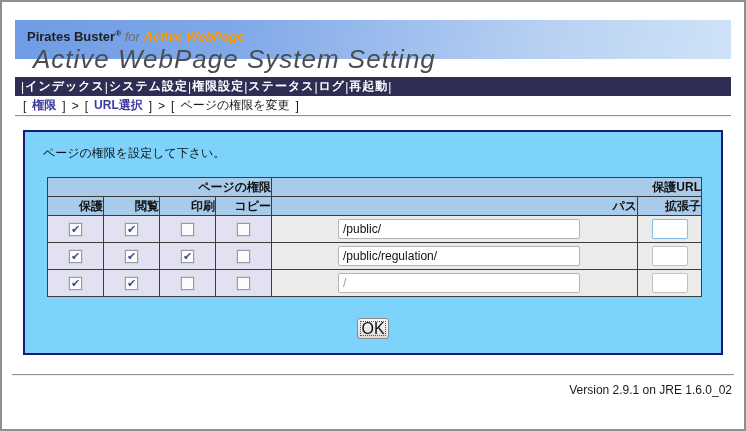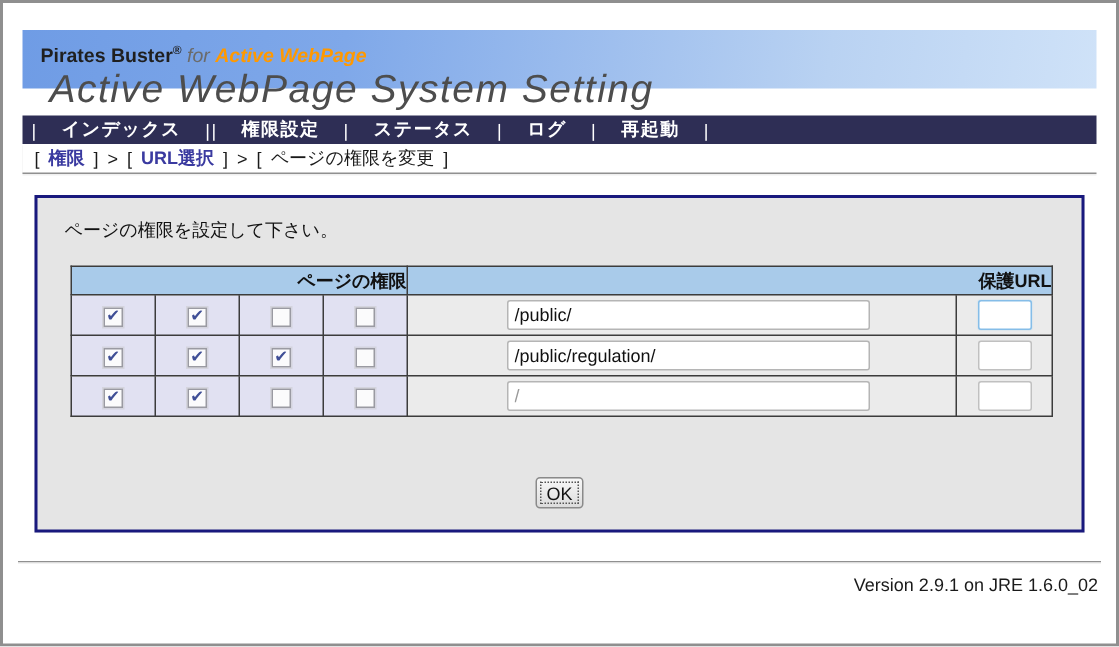--- a/index.html
+++ b/index.html
@@ -29,37 +29,37 @@
   }
 
   
   .nav {
     position:absolute; left:13px; top:75px; width:716px; height:19px;
     background:#2e2e55; color:#fff;
     display:flex; align-items:center;
     font-size:12px; font-weight:bold; letter-spacing:1px;
     padding-left:6px; white-space:nowrap;
   }
-  .nav a { color:#fff; text-decoration:none; cursor:pointer; margin:0 16px; }
+  .nav a { color:#fff; text-decoration:none; cursor:pointer; margin:0 0; }
   .nav .pipe { color:#fff; font-weight:normal; }
 
   
   .crumbs {
     position:absolute; left:13px; top:94px; width:716px; height:20px;
     display:flex; align-items:center; font-size:12px; color:#1a1a1a;
     padding-left:5px; border-bottom:1px solid #909090;
     box-shadow:0 1px 0 #f0f0f0;
   }
   .crumbs span, .crumbs a { margin:0 3px; white-space:nowrap; }
   .crumbs a { color:#3a3aa0; text-decoration:none; cursor:pointer;font-weight:bold; }
 
   
   .content {
     position:absolute; left:21px; top:128px; width:700px; height:225px;
-    background:#e5e5e5; border:2px solid #19197d;
+    background:#7dd3fc; border:2px solid #19197d;
   }
   .instruction { position:absolute; left:18px; top:13px; font-size:12px; color:#111; }
 
   table.perm {
     position:absolute; left:22px; top:45px;
     border-collapse:collapse; table-layout:fixed;
     font-size:12px; color:#111;
   }
   table.perm th, table.perm td { border:1px solid #3c3c3c; overflow:hidden; }
   table.perm th { background:#a9cbea; font-weight:bold; height:19px; text-align:right; }
@@ -87,21 +87,21 @@
   input.ext {
     width:36px; height:20px; font-size:12px; padding:1px 3px;
     border:1px solid #c0c0c0; border-radius:2px; background:#fff; color:#111;
     font-family:"Liberation Sans","DejaVu Sans",sans-serif;
   }
   input.ext.focused { border:1px solid #85bde8; box-shadow:0 0 1px #9fd0f0; }
 
   
   .okwrap { position:absolute; left:0; width:100%; top:186px; text-align:center; }
   button.ok {
-    min-width:32px; height:21px; font-size:12px; color:#111;
+    min-width:32px; height:21px; font-size:16px; color:#111;
     background:linear-gradient(#f8f8f8,#dcdcdc); border:1px solid #8a8a8a;
     border-radius:3px; outline:1px dotted #555; outline-offset:-4px; cursor:pointer;
     font-family:"Liberation Sans","DejaVu Sans",sans-serif;
   }
 
   
   .foot-rule {
     position:absolute; left:10px; right:10px; top:372px; height:2px;
     border-top:1px solid #909090; border-bottom:1px solid #f2f2f2;
   }
@@ -120,20 +120,21 @@
       <span class="brand-for">for</span>
       <span class="brand-product">Active WebPage</span>
     </div>
     <div class="banner-title">Active WebPage System Setting</div>
   </div>
 
   <div class="nav">
     <span class="pipe">|</span>
     <a>インデックス</a>
     <span class="pipe">|</span>
+    <a>システム設定</a>
     <span class="pipe">|</span>
     <a>権限設定</a>
     <span class="pipe">|</span>
     <a>ステータス</a>
     <span class="pipe">|</span>
     <a>ログ</a>
     <span class="pipe">|</span>
     <a>再起動</a>
     <span class="pipe">|</span>
   </div>
@@ -162,20 +163,28 @@
           <col style="width:56px">
           <col style="width:56px">
         <col style="width:366px">
           <col style="width:64px">
       </colgroup>
       <tbody>
           <tr>
         <th colspan="4">ページの権限</th>
         <th colspan="2">保護URL</th>
       </tr>
+      <tr>
+        <th>保護</th>
+        <th>閲覧</th>
+        <th>印刷</th>
+        <th>コピー</th>
+        <th>パス</th>
+        <th>拡張子</th>
+      </tr>
 
       <tr>
         <td class="cbcell"><span class="cb checked">
                 <span class="mk">✔</span>
               </span></td>
         <td class="cbcell"><span class="cb checked">
                 <span class="mk">✔</span>
               </span></td>
         <td class="cbcell"><span class="cb">
                 <span class="mk">✔</span>

